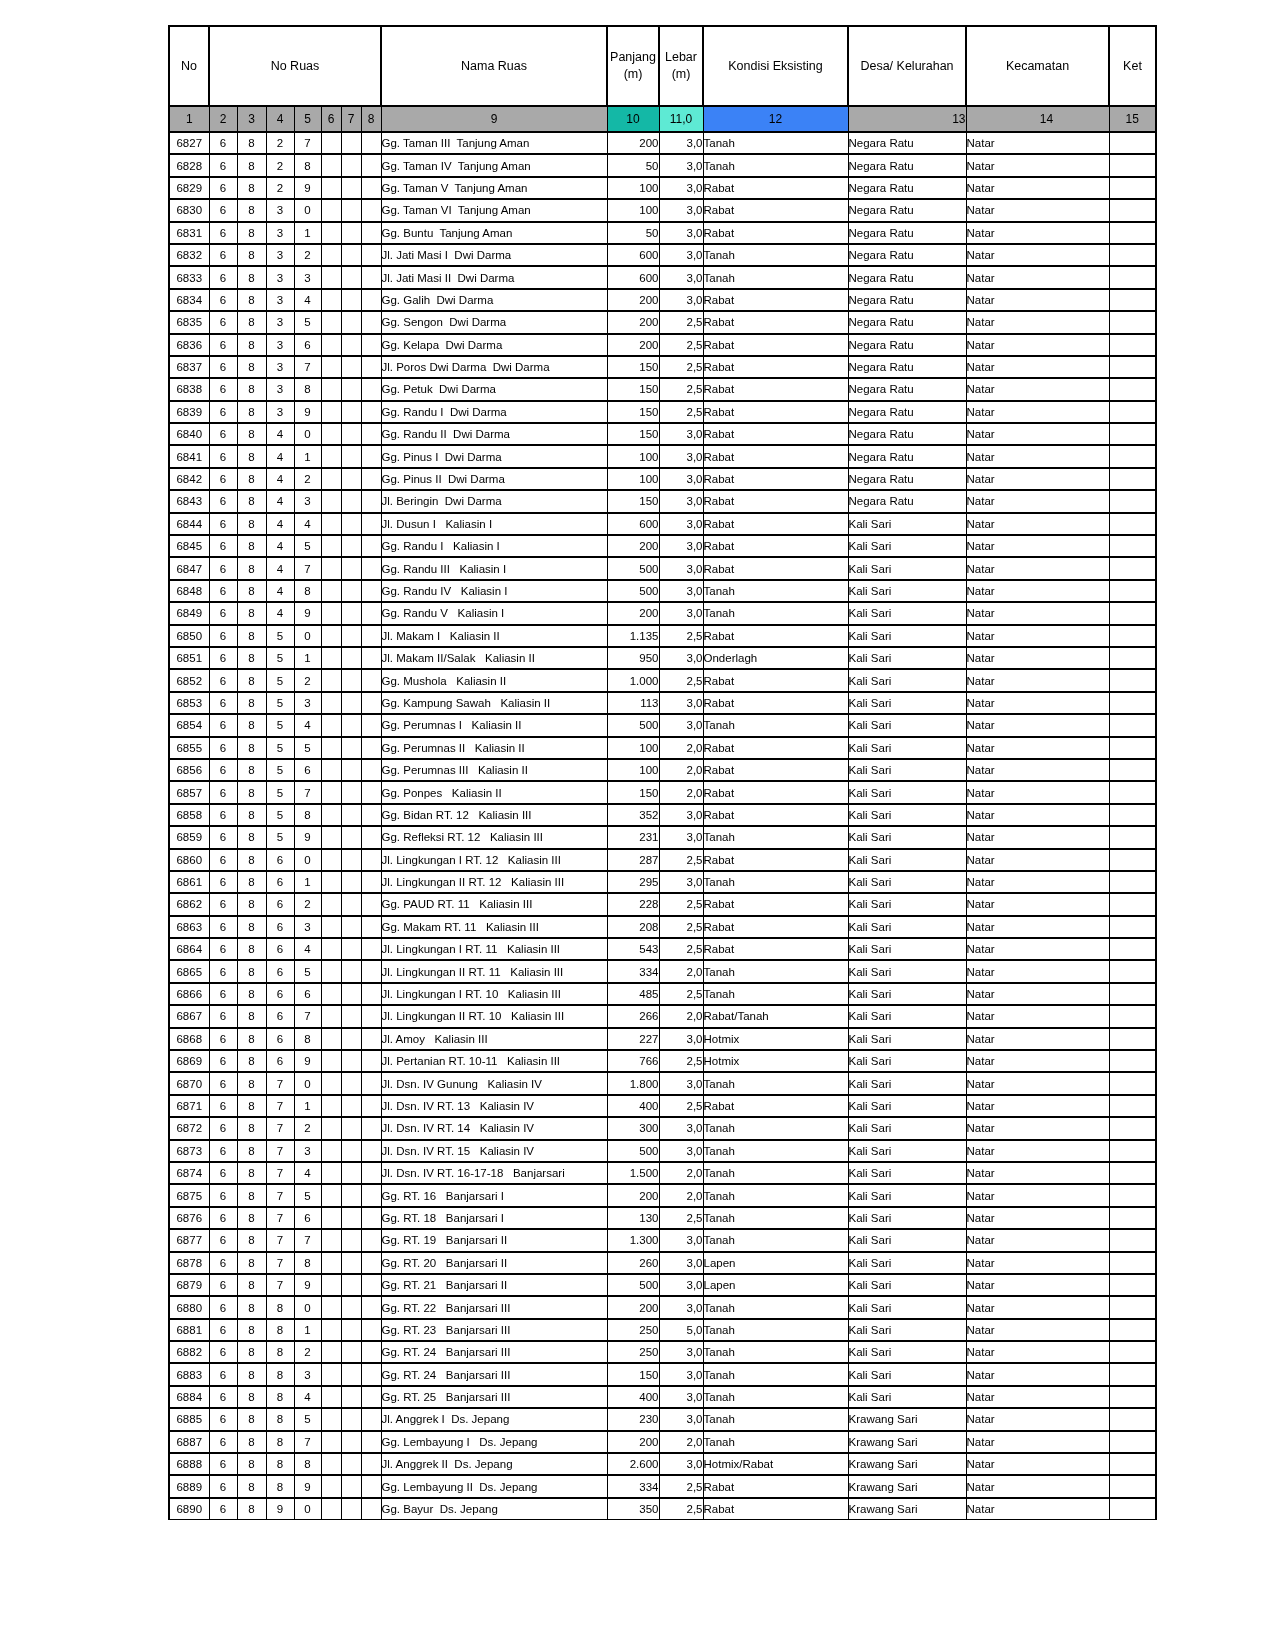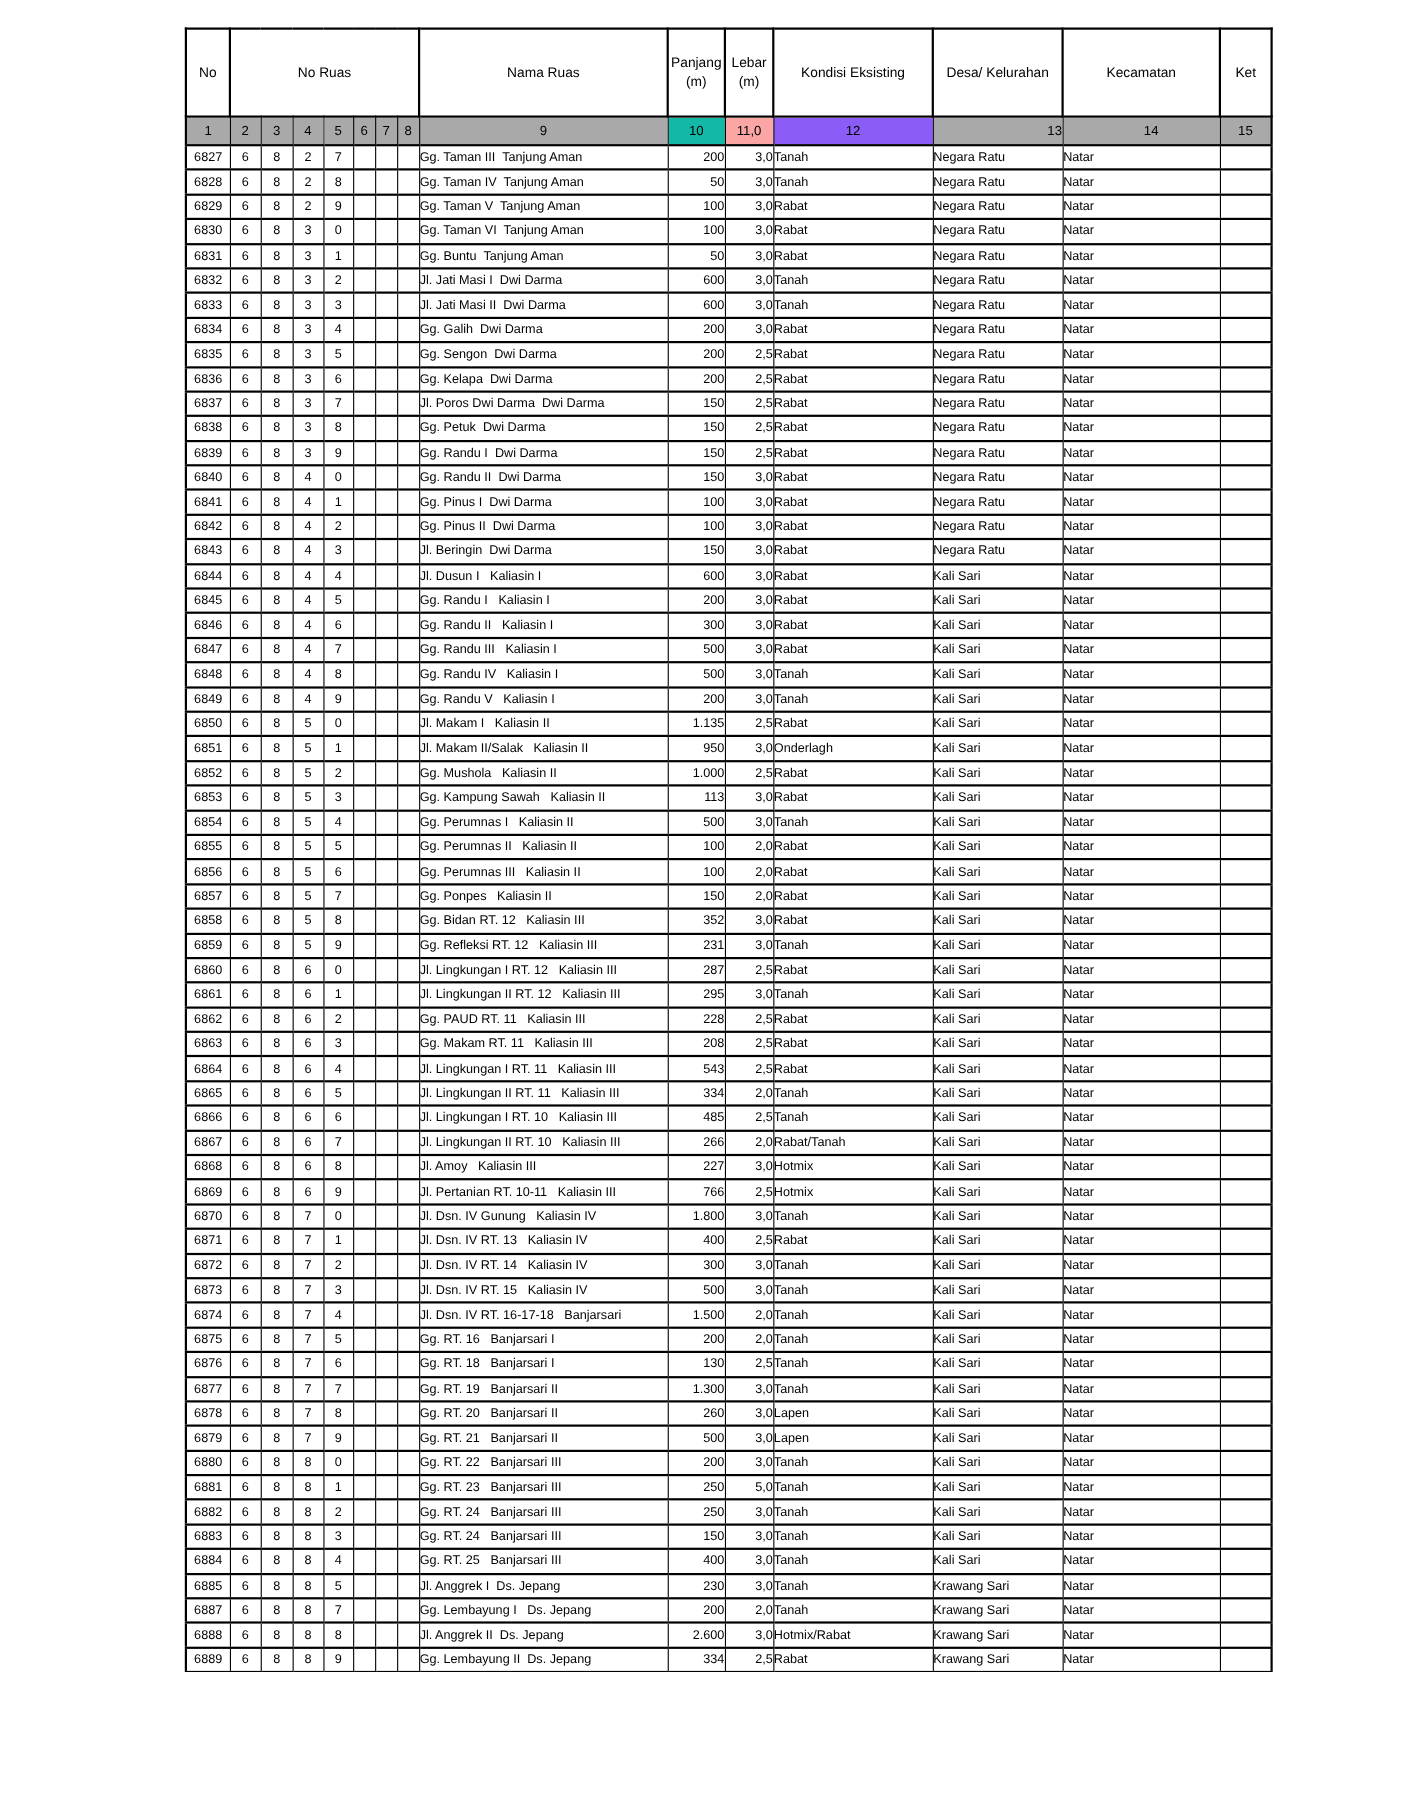--- a/index.html
+++ b/index.html
@@ -105,22 +105,22 @@
         <td style="background: rgb(169, 169, 169);">1</td>
         <td style="background: rgb(169, 169, 169);">2</td>
         <td style="background: rgb(169, 169, 169);">3</td>
         <td style="background: rgb(169, 169, 169);">4</td>
         <td style="background: rgb(169, 169, 169);">5</td>
         <td style="background: rgb(169, 169, 169);">6</td>
         <td style="background: rgb(169, 169, 169);">7</td>
         <td style="background: rgb(169, 169, 169);">8</td>
         <td style="background: rgb(169, 169, 169);">9</td>
         <td style="background: #14b8a6;">10</td>
-        <td style="background: #fca5a5;">11,0</td>
-        <td style="background: #8b5cf6;">12</td>
+        <td style="background: #5eead4;">11,0</td>
+        <td style="background: #3b82f6;">12</td>
         <td style="background: rgb(169, 169, 169); text-align: right;">13</td>
         <td style="background: rgb(169, 169, 169); padding-left: 18px;">14</td>
         <td style="background: rgb(169, 169, 169);">15</td>
       </tr>
     </thead>
     <tbody>
         <tr class="data-row">
     <td class="c-no">6827</td>
     <td class="c-r r2">6</td>
     <td class="c-r rd">8</td>
@@ -437,37 +437,20 @@
     <td class="c-r rd"></td>
     <td class="c-nama">Gg. Randu I   Kaliasin I</td>
     <td class="c-panjang">200</td>
     <td class="c-lebar">3,0</td>
     <td class="c-kondisi">Rabat</td>
     <td class="c-desa">Kali Sari</td>
     <td class="c-kec">Natar</td>
     <td class="c-ket"></td>
   </tr>
         <tr class="data-row">
-    <td class="c-no">6846</td>
-    <td class="c-r r2">6</td>
-    <td class="c-r rd">8</td>
-    <td class="c-r rd">4</td>
-    <td class="c-r rd">6</td>
-    <td class="c-r rd"></td>
-    <td class="c-r rd"></td>
-    <td class="c-r rd"></td>
-    <td class="c-nama">Gg. Randu II   Kaliasin I</td>
-    <td class="c-panjang">300</td>
-    <td class="c-lebar">3,0</td>
-    <td class="c-kondisi">Rabat</td>
-    <td class="c-desa">Kali Sari</td>
-    <td class="c-kec">Natar</td>
-    <td class="c-ket"></td>
-  </tr>
-        <tr class="data-row">
     <td class="c-no">6847</td>
     <td class="c-r r2">6</td>
     <td class="c-r rd">8</td>
     <td class="c-r rd">4</td>
     <td class="c-r rd">7</td>
     <td class="c-r rd"></td>
     <td class="c-r rd"></td>
     <td class="c-r rd"></td>
     <td class="c-nama">Gg. Randu III   Kaliasin I</td>
     <td class="c-panjang">500</td>

